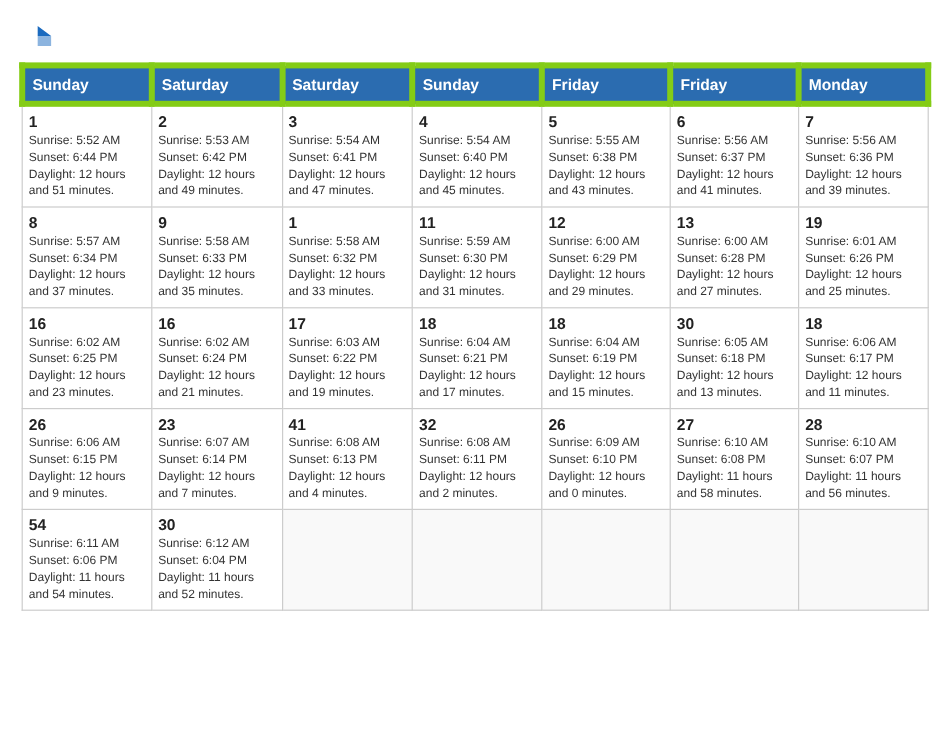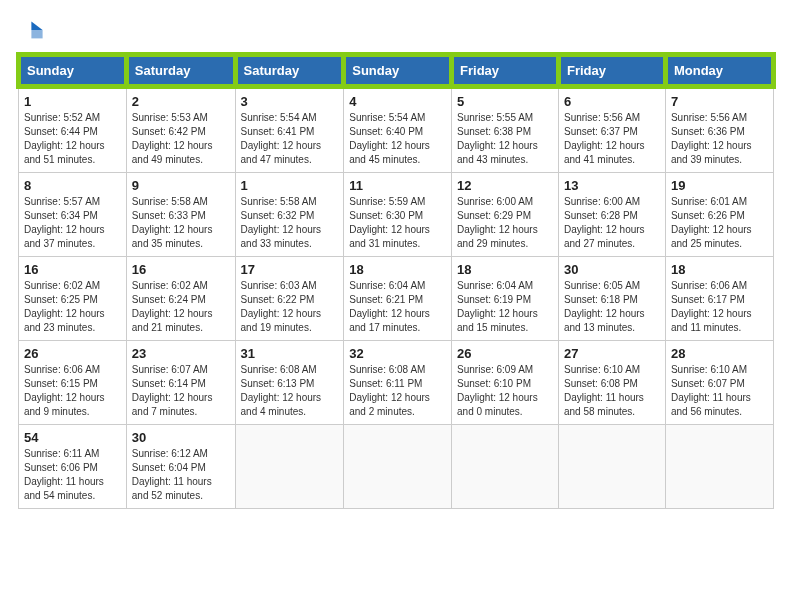--- a/index.html
+++ b/index.html
@@ -288,21 +288,21 @@
         </td>
         <td>
           <div class="day-num">23</div>
         <div class="day-info">
           Sunrise: 6:07 AM<br>
           Sunset: 6:14 PM<br>
           Daylight: 12 hours and 7 minutes.
         </div>
         </td>
         <td>
-          <div class="day-num">31</div>
+          <div class="day-num">41</div>
         <div class="day-info">
           Sunrise: 6:08 AM<br>
           Sunset: 6:13 PM<br>
           Daylight: 12 hours and 4 minutes.
         </div>
         </td>
         <td>
           <div class="day-num">32</div>
         <div class="day-info">
           Sunrise: 6:08 AM<br>

